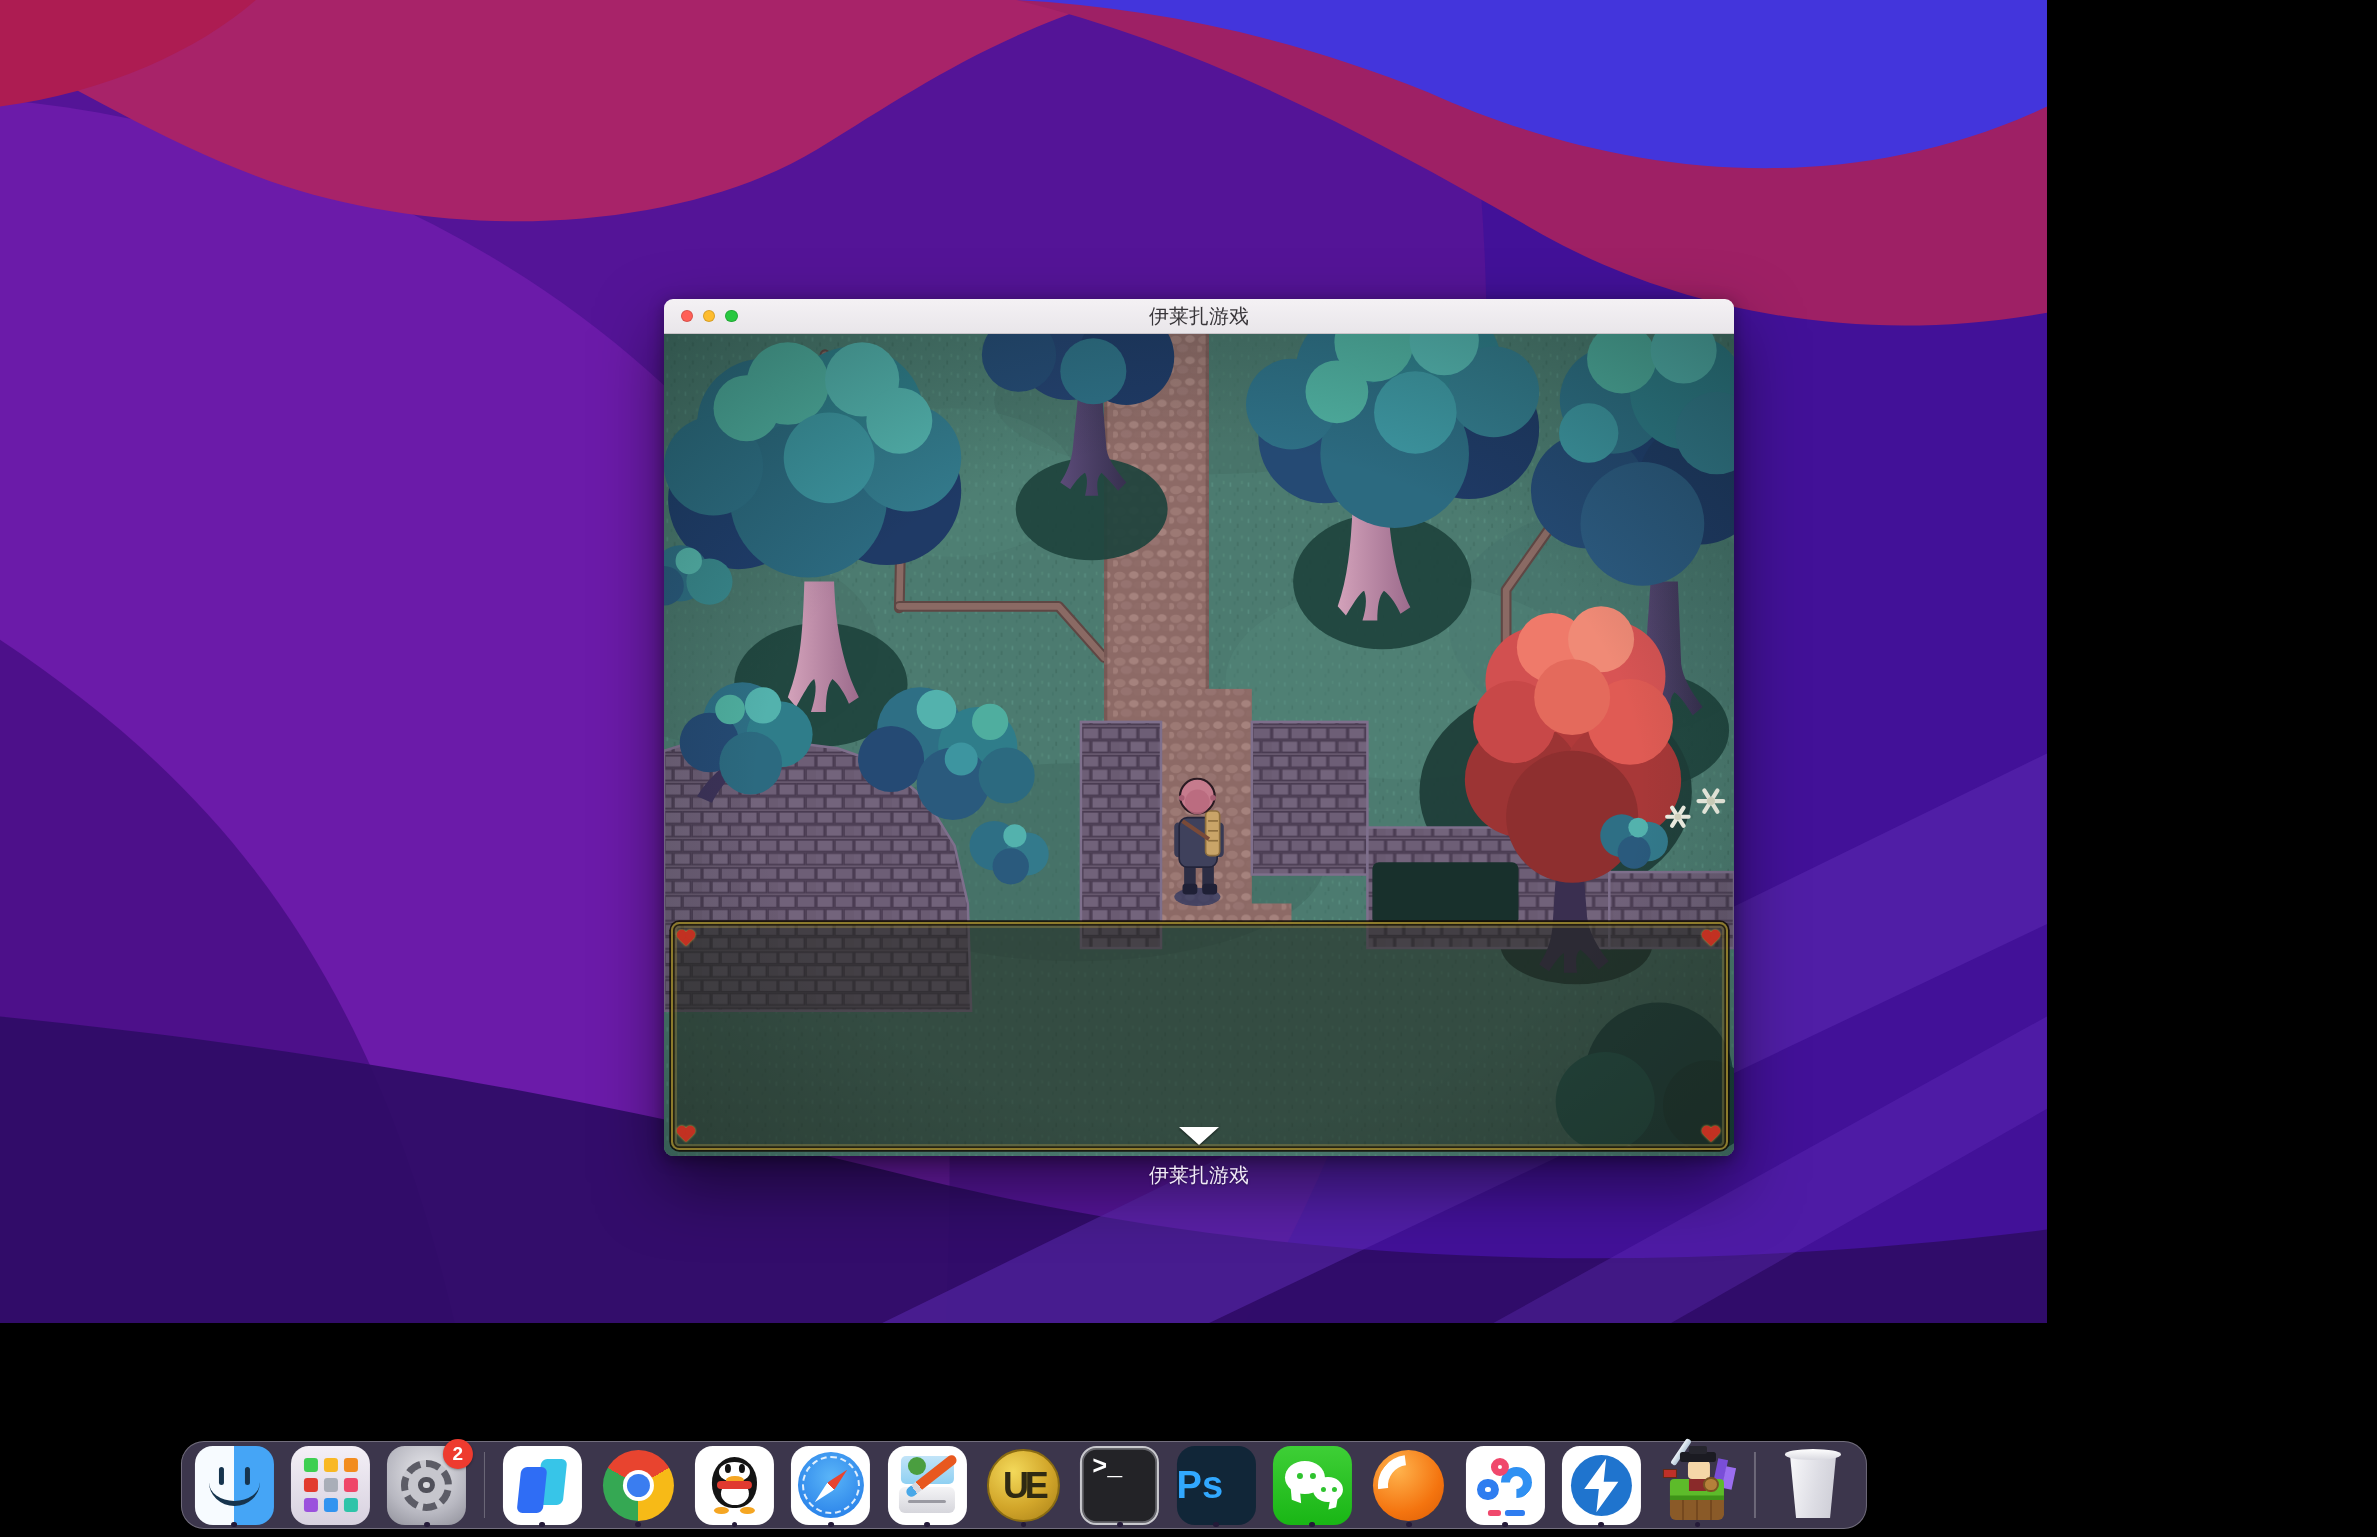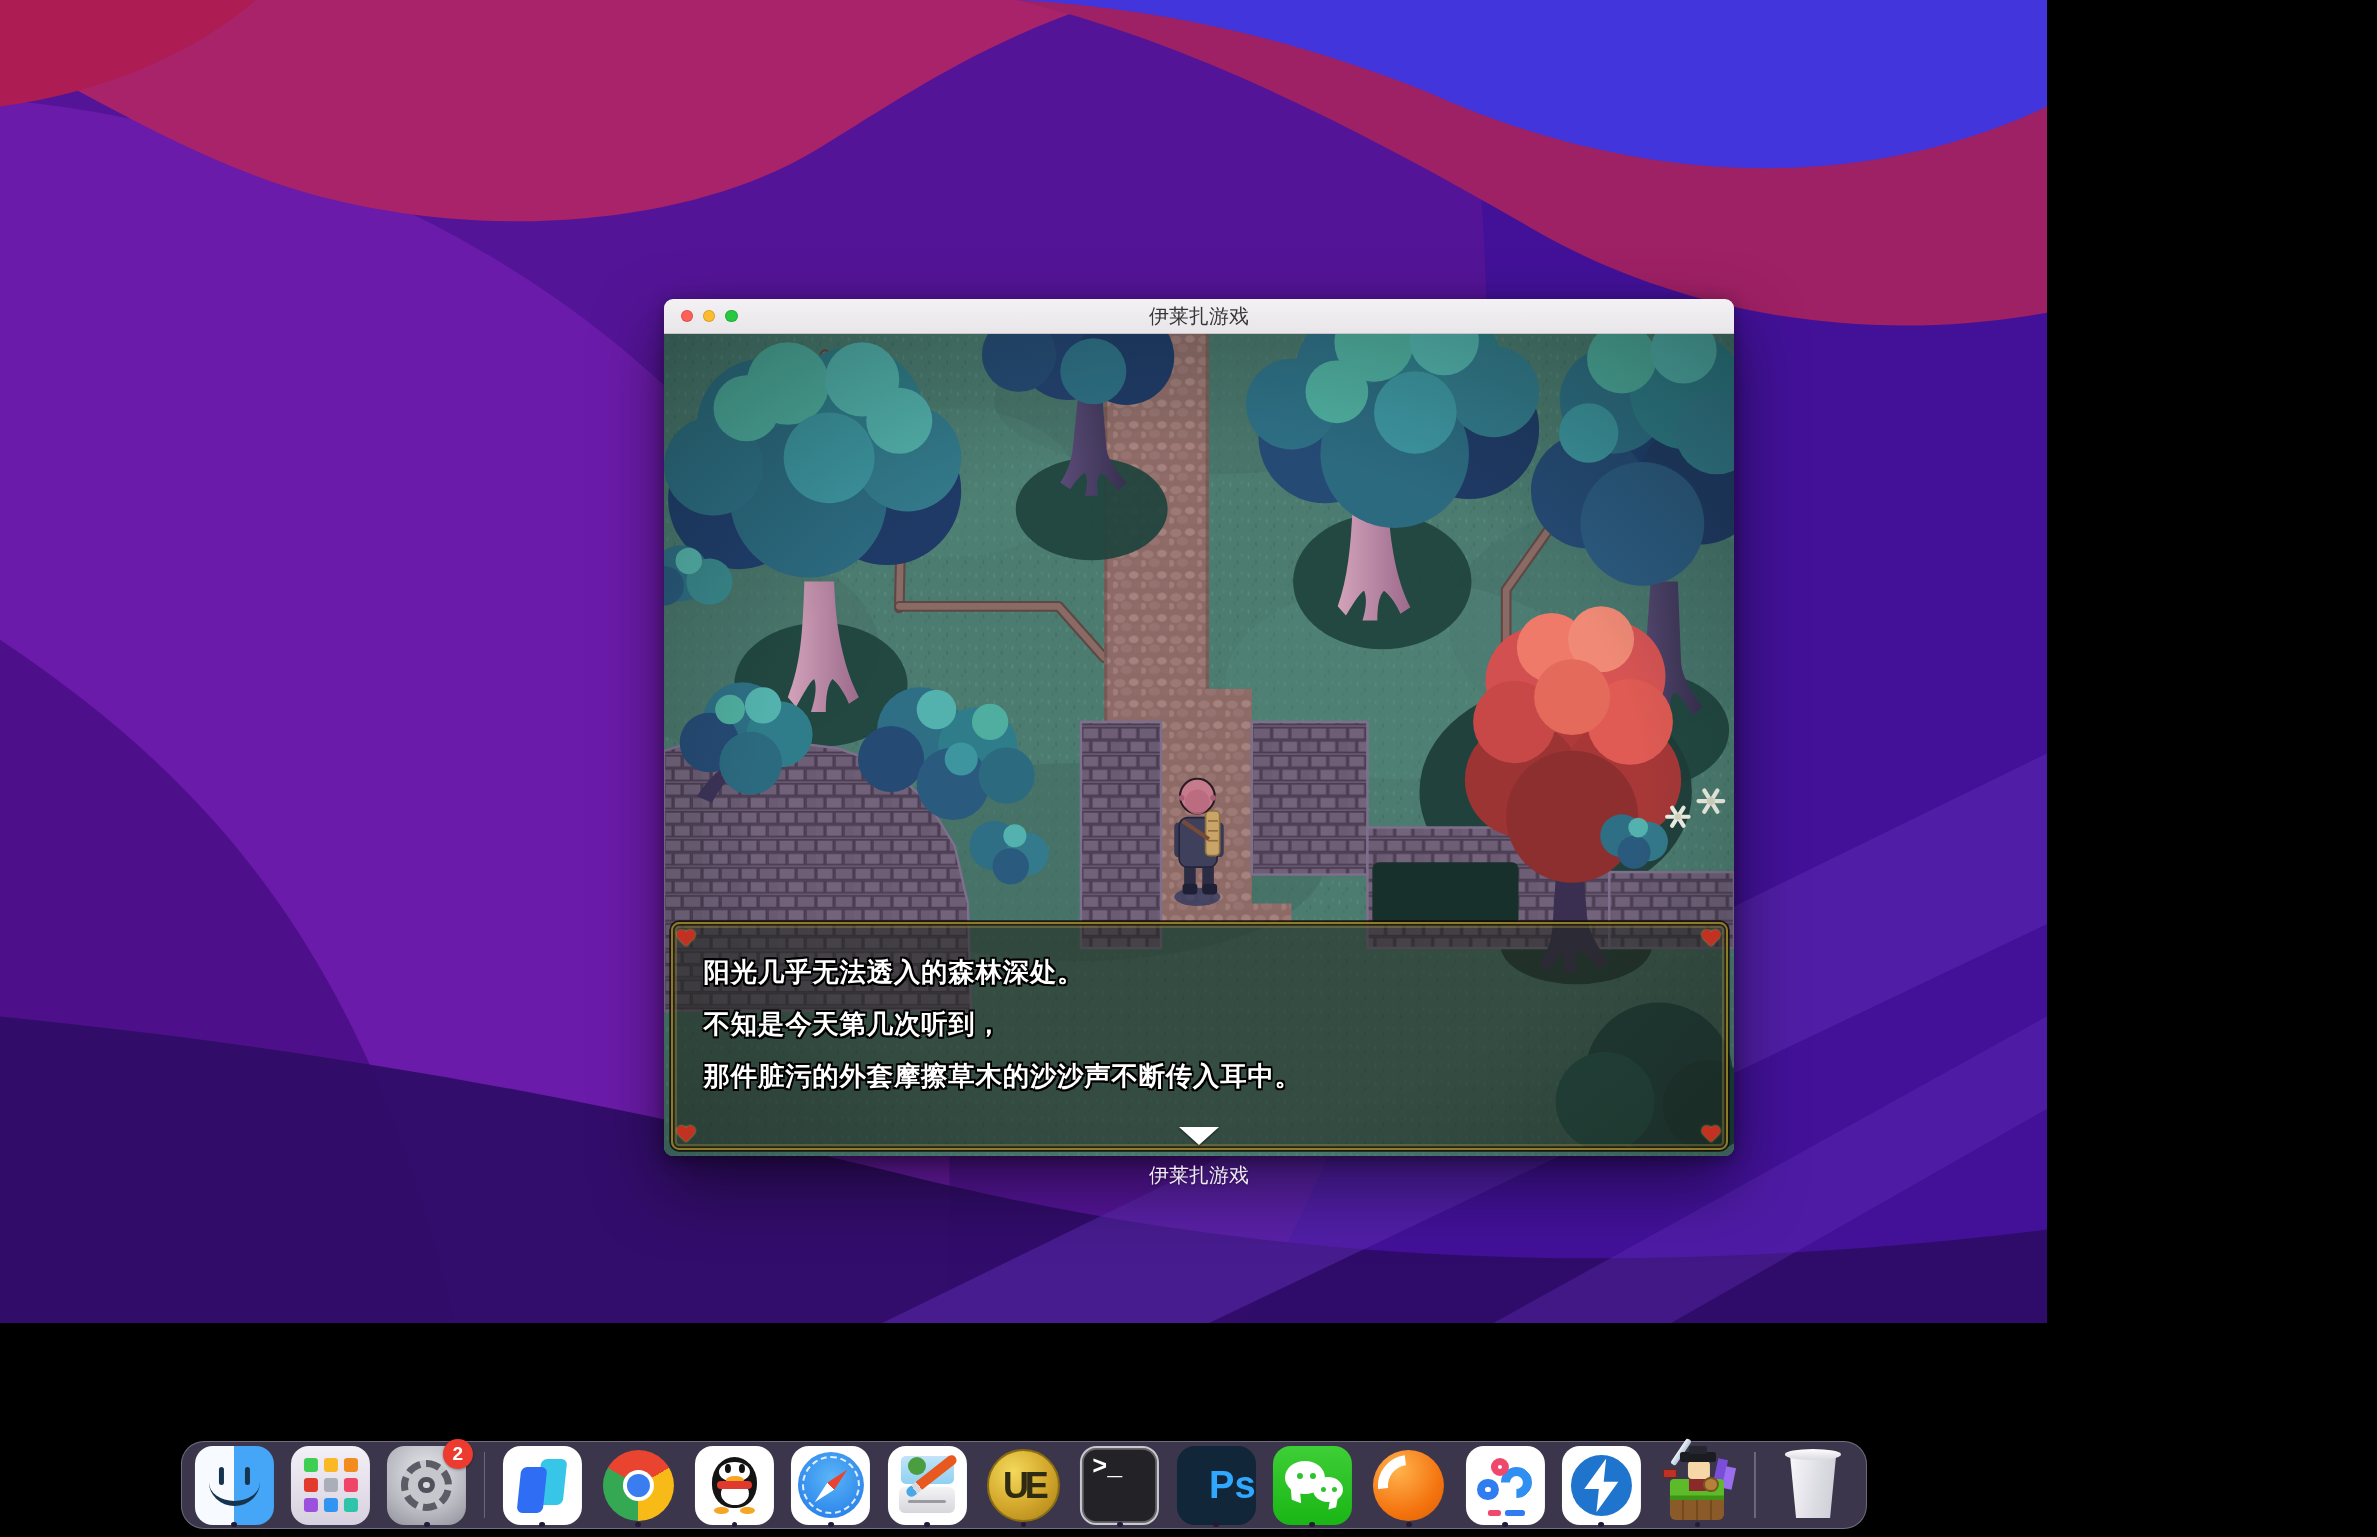--- a/index.html
+++ b/index.html
@@ -103,21 +103,21 @@
   
   .i-ue{border-radius:50%;left:3.3px;top:3.3px;width:73px;height:73px;
     background:radial-gradient(circle at 35% 30%,#f3d95a,#d2a62a 55%,#a77f18);
     border:2.5px solid #8a6c12;display:flex;align-items:center;justify-content:center;}
   .i-ue span{font-size:36px;font-weight:800;letter-spacing:-4.1px;color:#2f2a12;text-align:right;}
   
   .i-tm{background:#232327;border-radius:16.5px;border:2.5px solid #c9c9ce;box-shadow:inset 0 0 0 1.7px #67676d;}
   .i-tm span{position:absolute;left:10px;top:5px;color:#fff;font-family:"Liberation Mono","DejaVu Sans Mono",monospace;
     font-size:25px;font-weight:700;}
   
-  .i-ps{background:#112638;display:flex;align-items:center;justify-content:flex-end;}
+  .i-ps{background:#112638;display:flex;align-items:center;justify-content:flex-start;}
   .i-ps span{color:#31a8ff;font-size:38px;font-weight:700;}
   
   .i-wx{background:linear-gradient(#3ecf36,#19b615);}
   .i-wx .bub1{position:absolute;left:12.4px;top:15px;width:40px;height:33px;background:#fff;border-radius:50%;}
   .i-wx .t1{position:absolute;left:18px;top:45px;width:10px;height:10px;background:#fff;transform:rotate(20deg) skewX(25deg);}
   .i-wx .bub2{position:absolute;left:40px;top:31px;width:30px;height:25.6px;background:#fff;border-radius:50%;}
   .i-wx .t2{position:absolute;left:56px;top:54px;width:8.3px;height:8.3px;background:#fff;transform:rotate(-15deg) skewX(-25deg);}
   .i-wx .e{position:absolute;width:5.8px;height:5.8px;border-radius:50%;background:#2fc32f;}
   
   .i-og{border-radius:50%;left:4.1px;top:4.1px;width:71px;height:71px;
@@ -423,25 +423,20 @@
           </span>
         <span class="corner tr">
             <span class="heart"></span>
           </span>
         <span class="corner bl">
             <span class="heart"></span>
           </span>
         <span class="corner br">
             <span class="heart"></span>
           </span>
-        <div class="dialog-text">
-          <span class="dline">阳光几乎无法透入的森林深处。</span>
-          <span class="dline">不知是今天第几次听到，</span>
-          <span class="dline">那件脏污的外套摩擦草木的沙沙声不断传入耳中。</span>
-        </div>
         <span class="adv"></span>
       </div>
     </div>
   </div>
 
   <div class="caption">伊莱扎游戏</div>
 
   <div class="dock">
 
     <div class="ditem">

